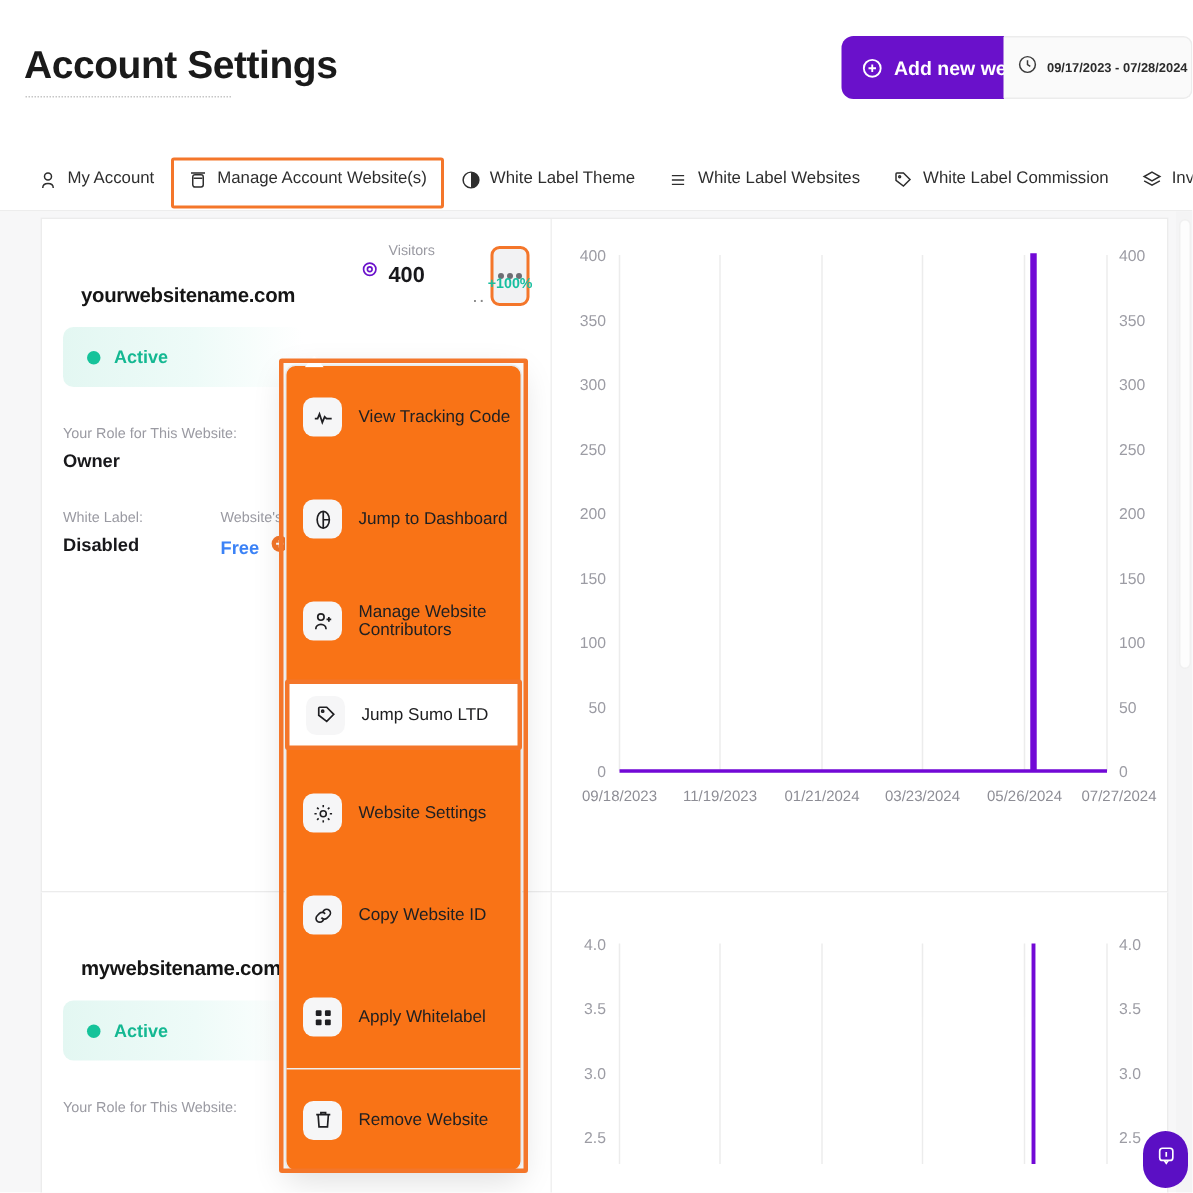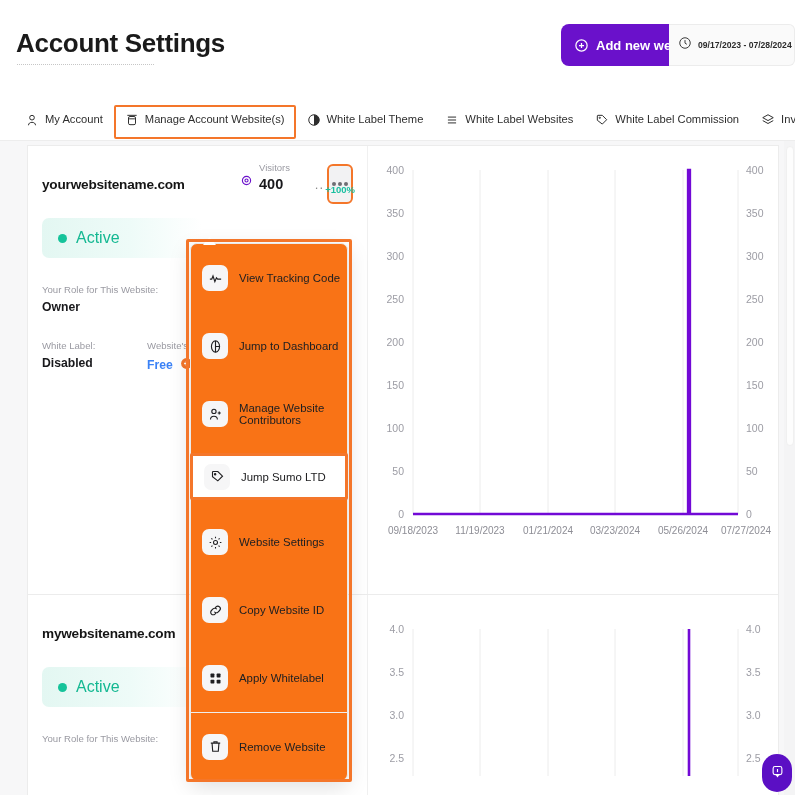--- a/index.html
+++ b/index.html
@@ -84,21 +84,21 @@
     border: 1px solid #ececec;
     display: flex;
     position: relative;
   }
   .card-left {
     width: 340px; flex: none; padding: 18px 14px 10px 14px; position: relative;
     border-right: 1px solid #f0f0f0;
   }
   .card-right { flex: 1; position: relative; padding: 6px 0 0 0; }
 
-  .site-row { display: flex; align-items: center; height: 40px; }
+  .site-row { display: flex; align-items: flex-end; height: 40px; margin-left: 12px; }
   .site-name { font-size: 13.6px; font-weight: 700; color: #151515; letter-spacing:-0.2px; }
   .dots-gap { flex: 1; }
   .ellipsis-faint { color:#8a8a8a; font-size: 13px; letter-spacing:1px; margin-right: 3px;}
 
   .dots-btn {
     width: 26px; height: 40px; background: #f2f2f3; border-radius: 6px;
     display: flex; align-items: center; justify-content: center;
     cursor: pointer; border: 2px solid #f4762a;
     position: relative;
   }
@@ -113,21 +113,21 @@
   .vis-num { font-size: 14.5px; color: #18181b; font-weight: 700; margin-top: 3px; }
   .vis-delta { font-size: 9.5px; color: #17bfa0; font-weight: 700; position:absolute; right:0; top: 22px;}
 
   .status-pill {
     margin-top: 14px; width: 160px; height: 40px;
     background: linear-gradient(90deg, #e3f7f2 0%, #eefbf8 55%, #ffffff 100%);
     border-radius: 7px;
     display: flex; align-items: center; padding-left: 16px; gap: 9px;
   }
   .status-dot { width: 9px; height: 9px; border-radius: 50%; background: #15c39a; }
-  .status-text { font-size: 16px; color: #14b892; font-weight: 400; }
+  .status-text { font-size: 12px; color: #14b892; font-weight: 700; }
 
   .meta-label { font-size: 9.6px; color: #9a9aa2; }
   .meta-value { font-size: 12.2px; color: #18181b; font-weight: 700; margin-top: 5px; }
   .meta-block-1 { margin-top: 26px; }
   .meta-row { display:flex; margin-top: 26px; }
   .meta-col { width: 105px; }
   .price-line { display:flex; align-items:center; gap:7px; margin-top: 5px; }
   .price-free { font-size: 12.2px; color:#3b82f6; font-weight: 700; }
 
   

